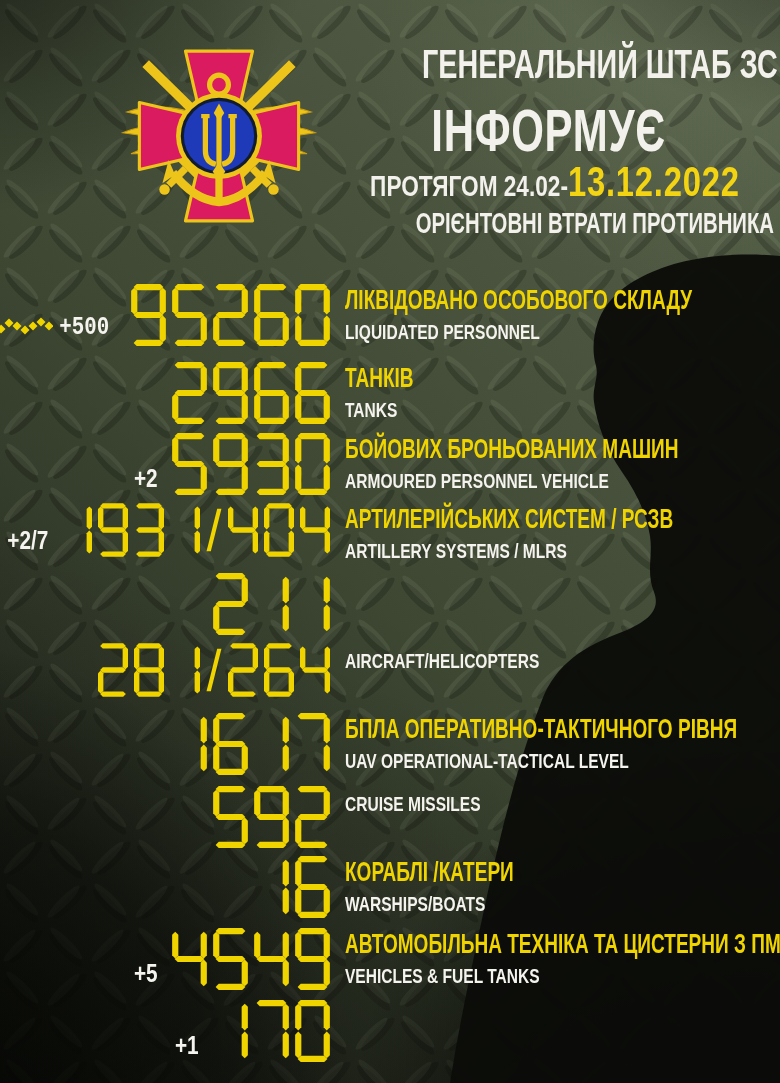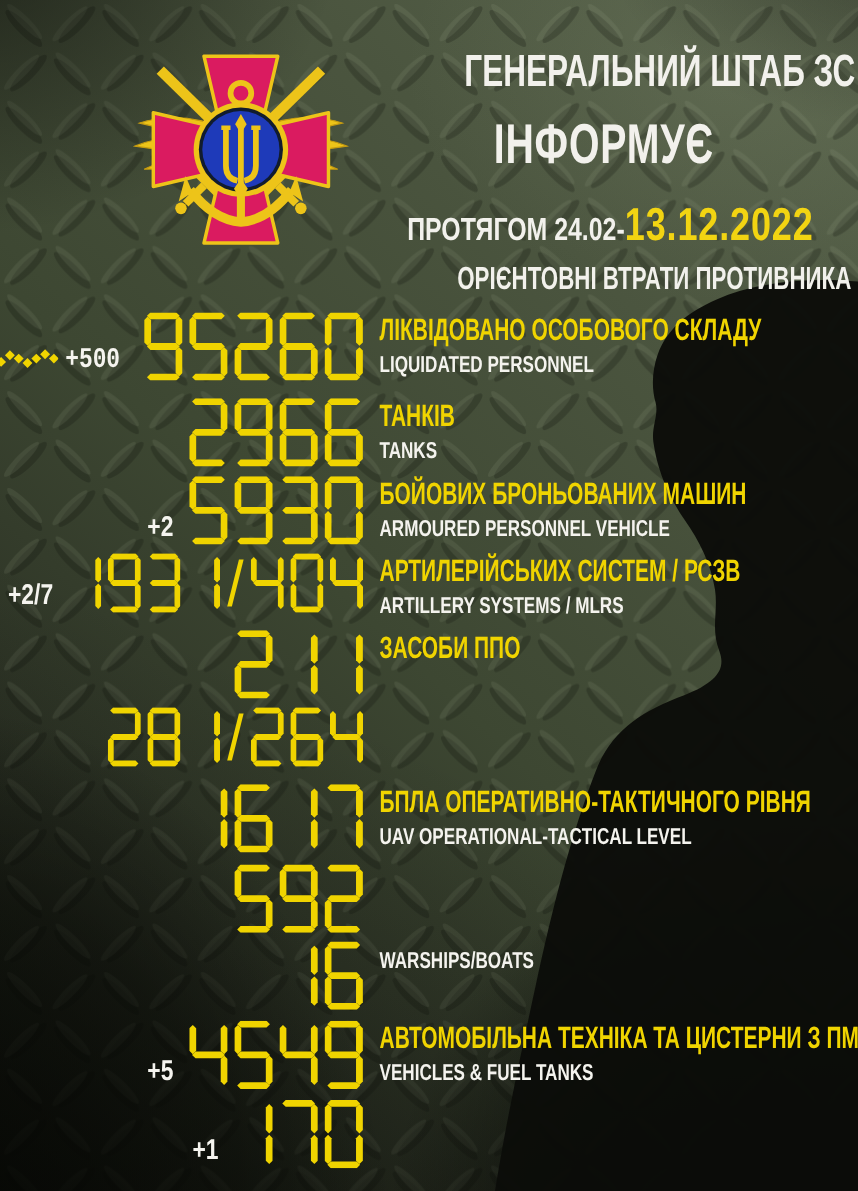--- a/index.html
+++ b/index.html
@@ -22,22 +22,22 @@
       linear-gradient(205deg, transparent 60%, rgba(8,9,6,0.45) 100%);
   }
   svg.texture, svg.silhouette{position:absolute;left:0;top:0;}
   .content{position:absolute;left:0;top:0;width:780px;height:1083px;}
 
   .emblem{position:absolute;left:113px;top:26px;width:212px;height:220px;}
 
   .header{position:absolute;left:318px;top:40px;width:462px;text-align:center;color:#f2f1ec;}
   .cond{display:inline-block;white-space:nowrap;transform:scaleX(0.70);transform-origin:50% 50%;}
   .title1{font-size:41px;font-weight:700;line-height:48px;}
-  .title2{font-size:51px;font-weight:700;line-height:78px;margin-top:4px;letter-spacing:1px;}
-  .period{margin-top:14px;line-height:40px;}
+  .title2{font-size:60px;font-weight:700;line-height:78px;margin-top:4px;letter-spacing:1px;}
+  .period{line-height:24px;}
   .period .cond{transform:scaleX(0.78);}
   .period-prefix{font-size:29px;font-weight:700;color:#f2f1ec;}
   .period-date{font-size:42px;font-weight:800;color:#f2d412;letter-spacing:1px;}
   .subtitle{font-size:29px;font-weight:700;line-height:34px;margin-top:3px;}
 
   .row{position:absolute;left:0;width:780px;}
   .numwrap{position:absolute;right:450px;top:0;display:flex;align-items:flex-end;}
   .digits{display:flex;align-items:flex-end;}
   .digits svg{display:block;margin-left:6px;}
   .delta{
@@ -379,21 +379,20 @@
               <polygon points="51,6 56,11 56,44 51,49 46,44 46,11" fill="#f0d400"></polygon>
               <polygon points="51,51 56,56 56,89 51,94 46,89 46,56" fill="#f0d400"></polygon>
             </svg>
             <svg viewBox="0 0 56 100" height="62" width="35">
               <polygon points="51,6 56,11 56,44 51,49 46,44 46,11" fill="#f0d400"></polygon>
               <polygon points="51,51 56,56 56,89 51,94 46,89 46,56" fill="#f0d400"></polygon>
             </svg>
           </div>
     </div>
     <div class="labels">
-      <div class="label-ua"><span class="cond-l">ЗАСОБИ ППО</span></div>
     </div>
   </div>
       <div class="row" style="top: 643px;">
     <div class="numwrap">
 
       <div class="digits">
             <svg viewBox="0 0 56 100" height="54" width="30">
               <polygon points="4,5 9,0 47,0 52,5 47,10 9,10" fill="#f0d400"></polygon>
               <polygon points="51,6 56,11 56,44 51,49 46,44 46,11" fill="#f0d400"></polygon>
               <polygon points="4,50 9,45 47,45 52,50 47,55 9,55" fill="#f0d400"></polygon>
@@ -433,20 +432,21 @@
             </svg>
             <svg viewBox="0 0 56 100" height="54" width="30">
               <polygon points="5,6 10,11 10,44 5,49 0,44 0,11" fill="#f0d400"></polygon>
               <polygon points="4,50 9,45 47,45 52,50 47,55 9,55" fill="#f0d400"></polygon>
               <polygon points="51,6 56,11 56,44 51,49 46,44 46,11" fill="#f0d400"></polygon>
               <polygon points="51,51 56,56 56,89 51,94 46,89 46,56" fill="#f0d400"></polygon>
             </svg>
           </div>
     </div>
     <div class="labels">
+      <div class="label-en"><span class="cond-l en">AIRCRAFT/HELICOPTERS</span></div>
     </div>
   </div>
       <div class="row" style="top: 713px;">
     <div class="numwrap">
 
       <div class="digits">
             <svg viewBox="0 0 56 100" height="62" width="35">
               <polygon points="51,6 56,11 56,44 51,49 46,44 46,11" fill="#f0d400"></polygon>
               <polygon points="51,51 56,56 56,89 51,94 46,89 46,56" fill="#f0d400"></polygon>
             </svg>
@@ -496,20 +496,21 @@
             <svg viewBox="0 0 56 100" height="62" width="35">
               <polygon points="4,5 9,0 47,0 52,5 47,10 9,10" fill="#f0d400"></polygon>
               <polygon points="51,6 56,11 56,44 51,49 46,44 46,11" fill="#f0d400"></polygon>
               <polygon points="4,50 9,45 47,45 52,50 47,55 9,55" fill="#f0d400"></polygon>
               <polygon points="5,51 10,56 10,89 5,94 0,89 0,56" fill="#f0d400"></polygon>
               <polygon points="4,95 9,90 47,90 52,95 47,100 9,100" fill="#f0d400"></polygon>
             </svg>
           </div>
     </div>
     <div class="labels">
+      <div class="label-en"><span class="cond-l en">CRUISE MISSILES</span></div>
     </div>
   </div>
       <div class="row" style="top: 856px;">
     <div class="numwrap">
 
       <div class="digits">
             <svg viewBox="0 0 56 100" height="62" width="35">
               <polygon points="51,6 56,11 56,44 51,49 46,44 46,11" fill="#f0d400"></polygon>
               <polygon points="51,51 56,56 56,89 51,94 46,89 46,56" fill="#f0d400"></polygon>
             </svg>
@@ -517,20 +518,21 @@
               <polygon points="4,5 9,0 47,0 52,5 47,10 9,10" fill="#f0d400"></polygon>
               <polygon points="5,6 10,11 10,44 5,49 0,44 0,11" fill="#f0d400"></polygon>
               <polygon points="4,50 9,45 47,45 52,50 47,55 9,55" fill="#f0d400"></polygon>
               <polygon points="5,51 10,56 10,89 5,94 0,89 0,56" fill="#f0d400"></polygon>
               <polygon points="4,95 9,90 47,90 52,95 47,100 9,100" fill="#f0d400"></polygon>
               <polygon points="51,51 56,56 56,89 51,94 46,89 46,56" fill="#f0d400"></polygon>
             </svg>
           </div>
     </div>
     <div class="labels">
+      <div class="label-ua"><span class="cond-l">КОРАБЛІ /КАТЕРИ</span></div>
       <div class="label-en"><span class="cond-l en">WARSHIPS/BOATS</span></div>
     </div>
   </div>
       <div class="row" style="top: 928px;">
     <div class="numwrap">
 
       <span class="delta side-delta">+5</span>
       <div class="digits">
             <svg viewBox="0 0 56 100" height="62" width="35">
               <polygon points="5,6 10,11 10,44 5,49 0,44 0,11" fill="#f0d400"></polygon>

